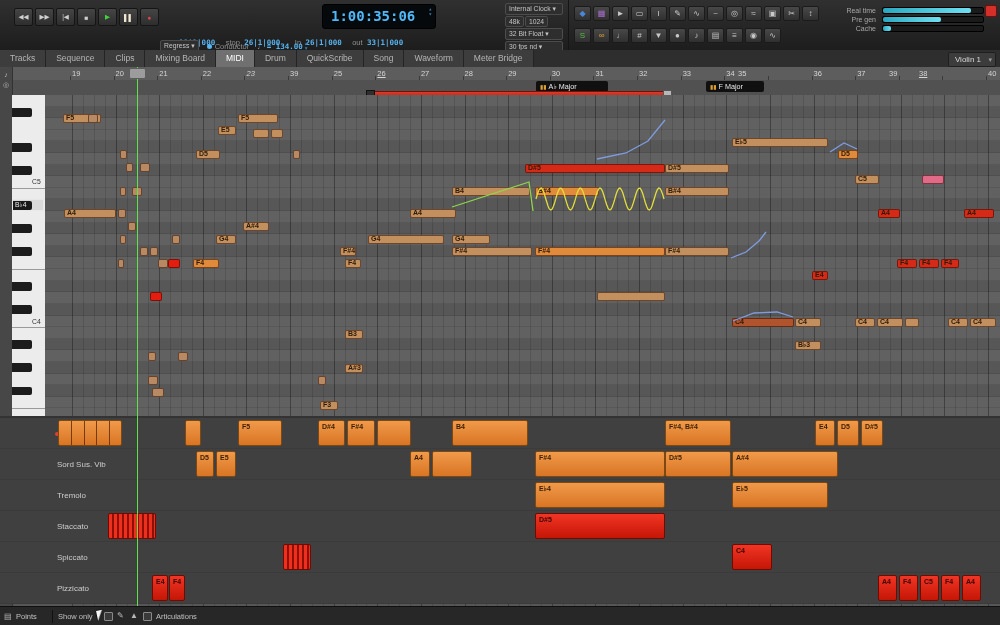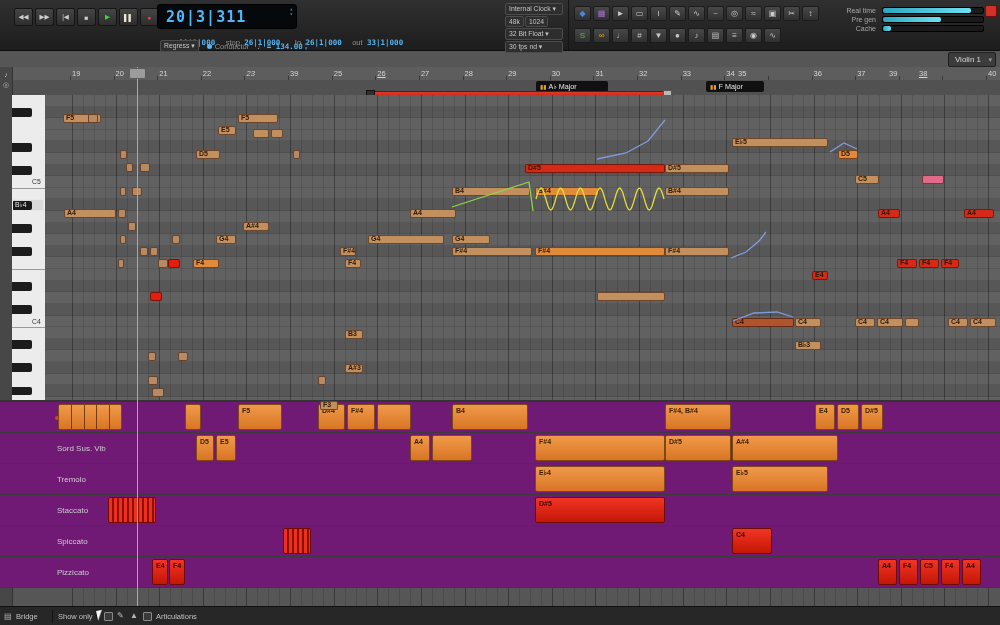--- a/index.html
+++ b/index.html
@@ -56,21 +56,21 @@
   .keylbl{position:absolute;font-size:6.8px;color:#333;}
   .keylbl.onblack{color:#fff;}
   #rows{position:absolute;left:45px;top:95px;width:955px;height:325px;overflow:hidden;}
   .grow{position:absolute;left:0;width:955px;box-sizing:border-box;border-bottom:1px solid rgba(0,0,0,0.09);}
   .vline{position:absolute;width:1px;background:rgba(0,0,0,0.33);}
   .vline.beat{background:rgba(0,0,0,0.12);}
   .note{position:absolute;height:9px;border-radius:2px;border:1px solid rgba(40,10,0,0.55);box-sizing:border-box;
         background-image:linear-gradient(rgba(255,255,255,0.28),rgba(0,0,0,0.18));cursor:pointer;}
   .nlab{position:absolute;left:2px;top:-1px;font-size:7px;font-weight:bold;color:#2e1a06;white-space:nowrap;pointer-events:none;}
   
-  #lanes{position:absolute;left:0;top:400px;width:1000px;height:186px;background:#701a75;border-top:2px solid #333;}
+  #lanes{position:absolute;left:0;top:416px;width:1000px;height:186px;background:#404040;border-top:2px solid #333;}
   .lane-sep{position:absolute;left:0;width:1000px;height:1px;background:#3b3b3b;}
   .lane-name{position:absolute;font-size:8px;color:#cccccc;white-space:nowrap;}
   .lane-dot{position:absolute;width:4px;height:4px;border-radius:2px;background:#e04030;}
   .ablock{position:absolute;height:26px;border-radius:2px;box-sizing:border-box;cursor:pointer;
           background:linear-gradient(#f09a4a,#d87524);border:1px solid #7e4812;}
   .ablock.red{background:linear-gradient(#f23524,#c41606);border:1px solid #6e0c02;}
   .ablock.striped{background:repeating-linear-gradient(90deg,#ef2f1d 0px,#ef2f1d 3px,#8c1006 3px,#8c1006 5px);}
   .alab{position:absolute;left:3px;top:2px;font-size:7px;font-weight:bold;color:#3c1e02;white-space:nowrap;pointer-events:none;}
   .ablock.red .alab{color:#3a0402;}
   
@@ -95,22 +95,22 @@
     <div class="abs" id="transport-buttons" style="left:14px;top:8px;display:flex;gap:2px;">
         <div class="tbtn">◀◀</div>
         <div class="tbtn">▶▶</div>
         <div class="tbtn">|◀</div>
         <div class="tbtn">■</div>
         <div class="tbtn" style="color: rgb(62, 212, 62);">▶</div>
         <div class="tbtn" style="color: rgb(240, 232, 208);">▌▌</div>
         <div class="tbtn" style="color: rgb(224, 69, 69);">●</div>
       </div>
 
-    <div class="lcd" style="left:157px;top:4px;width:138px;height:23px;">
-      <div class="digits">20|3|311</div>
+    <div class="lcd" style="left:322px;top:4px;width:112px;height:23px;">
+      <div class="digits" style="font-size:14px;letter-spacing:0;">1:00:35:06</div>
       <div class="spin">▴<br>▾</div>
     </div>
 
     <div class="abs" style="left:160px;top:31px;">
       <span class="slbl">start</span>
       <span class="sval">18|1|000</span>
       <span class="slbl" style="margin-left:6px;">stop</span>
       <span class="sval">26|1|000</span>
       <span class="slbl" style="margin-left:10px;">In</span>
       <span class="sval">26|1|000</span>
@@ -180,20 +180,32 @@
           <div class="meter-fill" style="width: 58%;"></div>
         </div>
         <div class="meter-lbl" style="left: 0px; top: 18px;">Cache</div>
         <div class="meter-track" style="left: 50px; top: 18px;">
           <div class="meter-fill" style="width: 8%;"></div>
         </div>
       </div>
     <div class="redbtn" style="left:985px;top:5px;"></div>
   </div>
 
+  <div id="tabbar">
+      <div class="tab">Tracks</div>
+      <div class="tab">Sequence</div>
+      <div class="tab">Clips</div>
+      <div class="tab">Mixing Board</div>
+      <div class="tab active">MIDI</div>
+      <div class="tab">Drum</div>
+      <div class="tab">QuickScribe</div>
+      <div class="tab">Song</div>
+      <div class="tab">Waveform</div>
+      <div class="tab">Meter Bridge</div>
+    </div>
   <div id="trksel">Violin 1</div>
 
   <div id="ruler">
       <div class="meas" style="left: 72px;">19</div>
       <div class="mtick" style="left: 70px;"></div>
       <div class="meas" style="left: 115.62px;">20</div>
       <div class="mtick" style="left: 113.62px;"></div>
       <div class="meas" style="left: 159.24px;">21</div>
       <div class="mtick" style="left: 157.24px;"></div>
       <div class="meas" style="left: 202.86px;">22</div>
@@ -724,21 +736,21 @@
       <div class="ablock red" style="left: 962px; top: 157px; width: 19px;">
         <div class="alab">A4</div>
       </div>
     </div>
 
   <div id="playhead" style="left: 137px; top: 67px; height: 539px;"></div>
   <div id="ph-handle" style="left: 129px; top: 68px;"></div>
 
   <div id="footer">
     <div class="f-icon" style="left:4px;top:5px;">▤</div>
-    <div class="f-lbl" style="left:16px;">Bridge</div>
+    <div class="f-lbl" style="left:16px;">Points</div>
     <div class="abs" style="left:52px;top:3px;width:1px;height:13px;background:#111;"></div>
     <div class="f-lbl" style="left:58px;">Show only</div>
     <div class="f-chk" style="left:104px;"></div>
     <div class="f-icon" style="left:117px;top:4px;">✎</div>
     <div class="f-icon" style="left:130px;top:4px;">▲</div>
     <div class="f-chk" style="left:143px;"></div>
     <div class="f-lbl" style="left:156px;">Articulations</div>
 
   </div>
 

